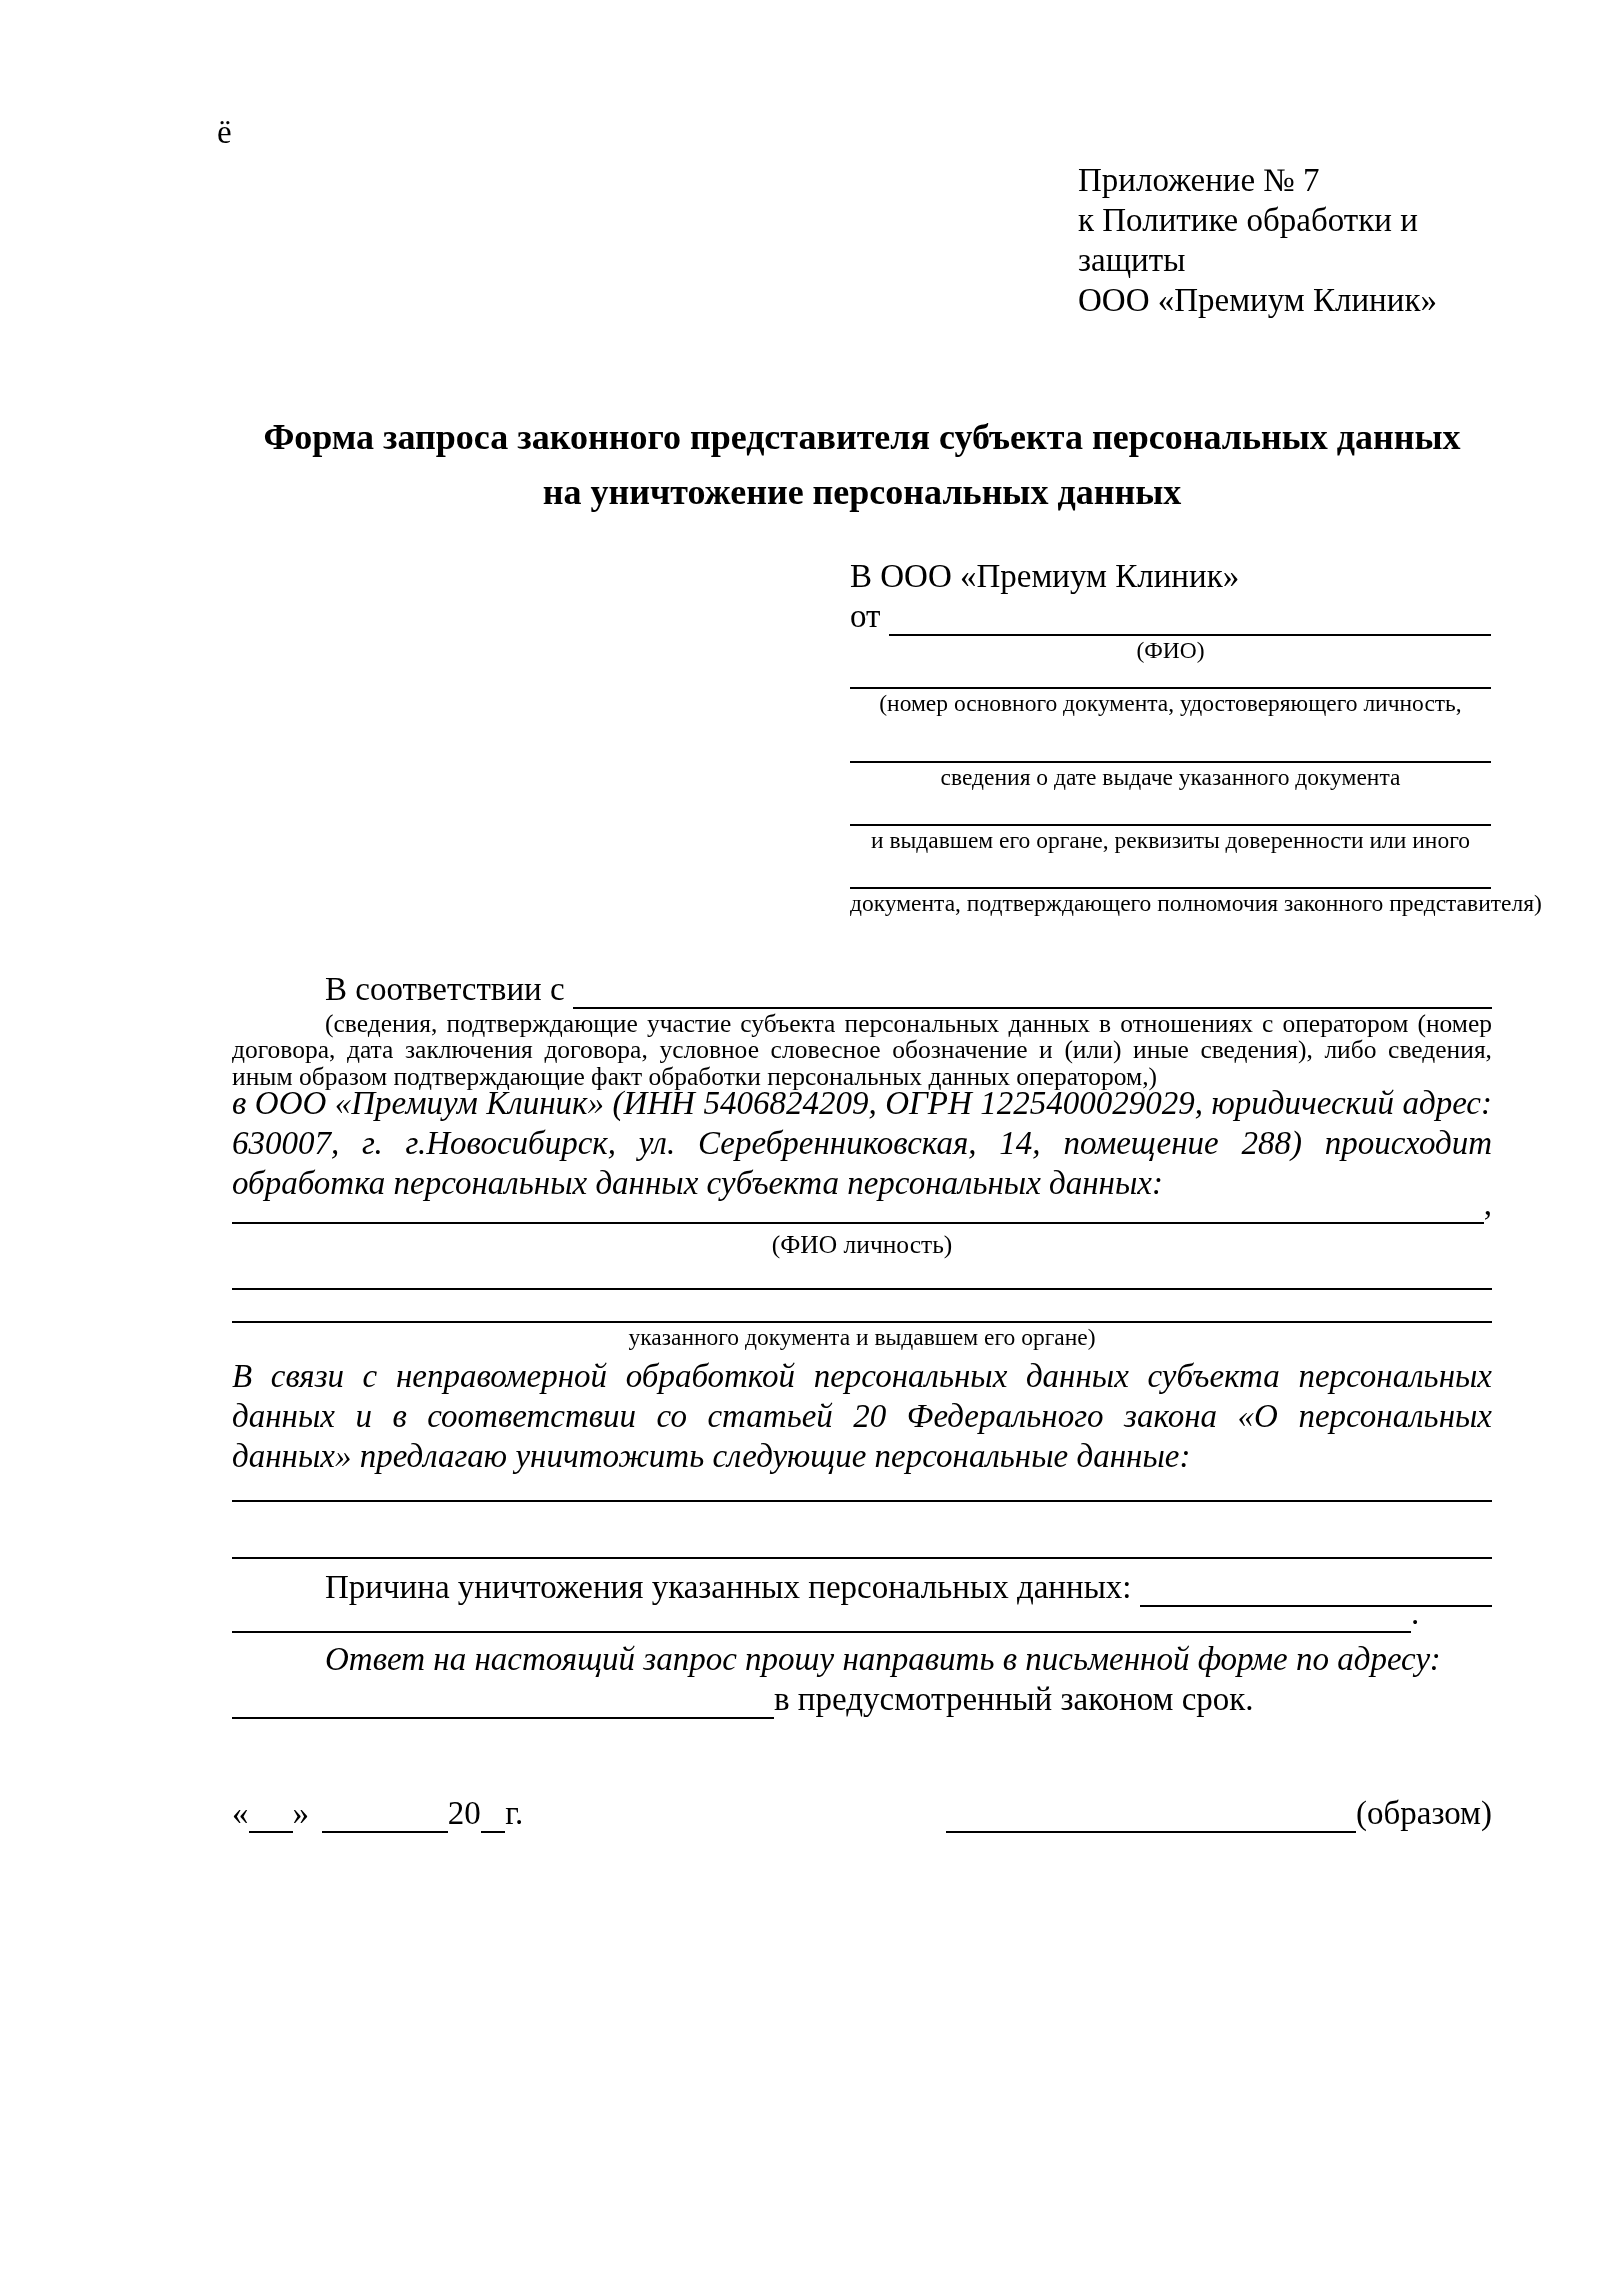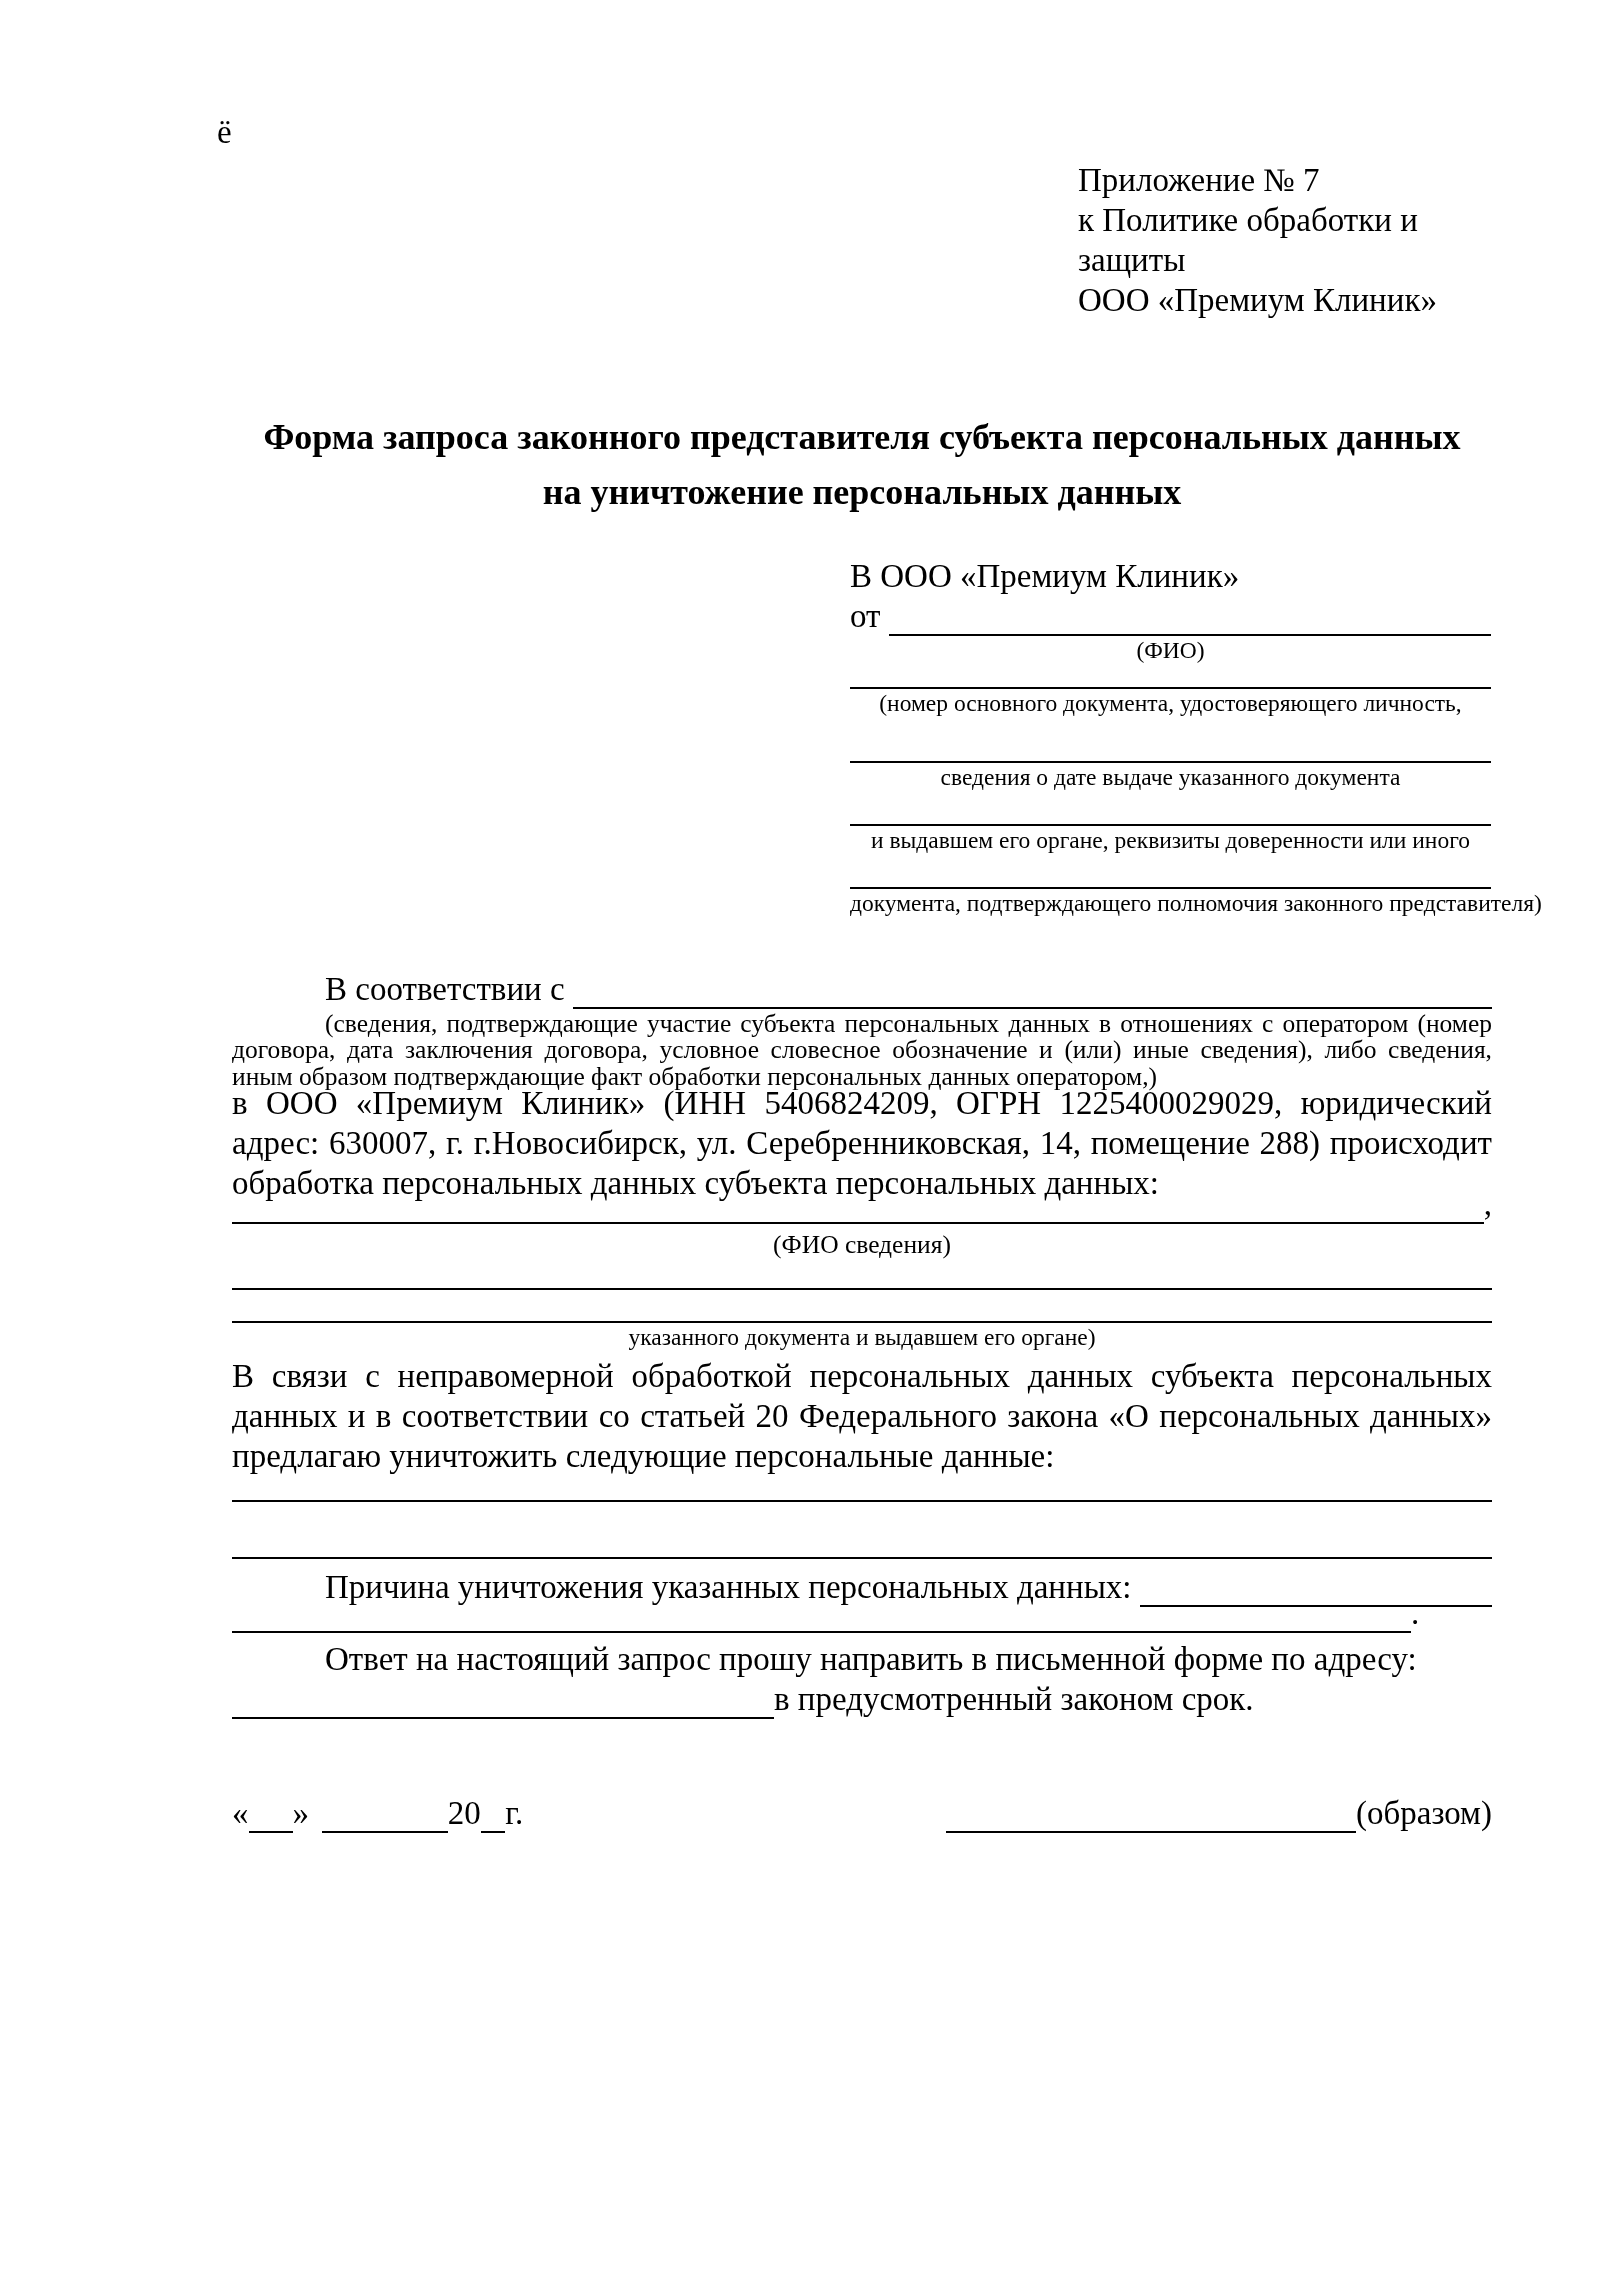--- a/index.html
+++ b/index.html
@@ -19,21 +19,21 @@
   .appendix{margin-left:846px;margin-top:160px;}
   .title{margin-top:90px;text-align:center;font-weight:bold;font-size:36px;line-height:55px;}
   .addr{margin-left:618px;margin-top:36px;width:641px;}
   .row{display:flex;align-items:flex-end;}
   .fill{flex:1 1 auto;height:0;border-bottom:2.9px solid #000;}
   .uf{display:inline-block;height:0;border-bottom:2.9px solid #000;}
   .blank{border-bottom:2.9px solid #000;}
   .small{font-size:23.5px;line-height:29px;}
   .fine{font-size:25.5px;line-height:26.5px;text-align:justify;text-indent:93px;}
   .cap-c{text-align:center;white-space:nowrap;}
-  .just{text-align:justify;margin:0;}
+  .just{text-align:justify;margin:0;font-style:italic;}
   .ind{text-indent:93px;}
   .ml8{margin-right:8.8px;}
   .nowrap{white-space:nowrap;}
   .fio-cap{font-size:25.5px;line-height:29px;text-align:center;margin-top:5.9px;}
   .date-row{display:flex;align-items:flex-end;justify-content:space-between;margin-top:74px;}
   .grp{display:flex;align-items:flex-end;}
 </style>
 </head>
 <body>
 
@@ -79,21 +79,21 @@
   </div>
 
   <div class="fine" style="margin-top:2px;">(сведения, подтверждающие участие субъекта персональных данных в отношениях с оператором (номер договора, дата заключения договора, условное словесное обозначение и (или) иные сведения), либо сведения, иным образом подтверждающие факт обработки персональных данных оператором,)</div>
 
   <p class="just" style="margin-top:-6.9px;">в ООО «Премиум Клиник» (ИНН 5406824209, ОГРН 1225400029029, юридический адрес: 630007, г. г.Новосибирск, ул. Серебренниковская, 14, помещение 288) происходит обработка персональных данных субъекта персональных данных:</p>
 
   <div class="row" style="margin-top:-19.6px;">
     <span class="fill"></span>
     <span>,</span>
   </div>
-  <div class="fio-cap">(ФИО сведения)</div>
+  <div class="fio-cap">(ФИО личность)</div>
 
   <div class="blank" style="height:29px;"></div>
 
   <div class="blank" style="height:31px;"></div>
   <div class="small cap-c">указанного документа и выдавшем его органе)</div>
 
   <p class="just" style="margin-top:4.9px;">В связи с неправомерной обработкой персональных данных субъекта персональных данных и в соответствии со статьей 20 Федерального закона «О персональных данных» предлагаю уничтожить следующие персональные данные:</p>
 
   <div class="blank" style="height:23.5px;"></div>
   <div class="blank" style="height:55px;"></div>

